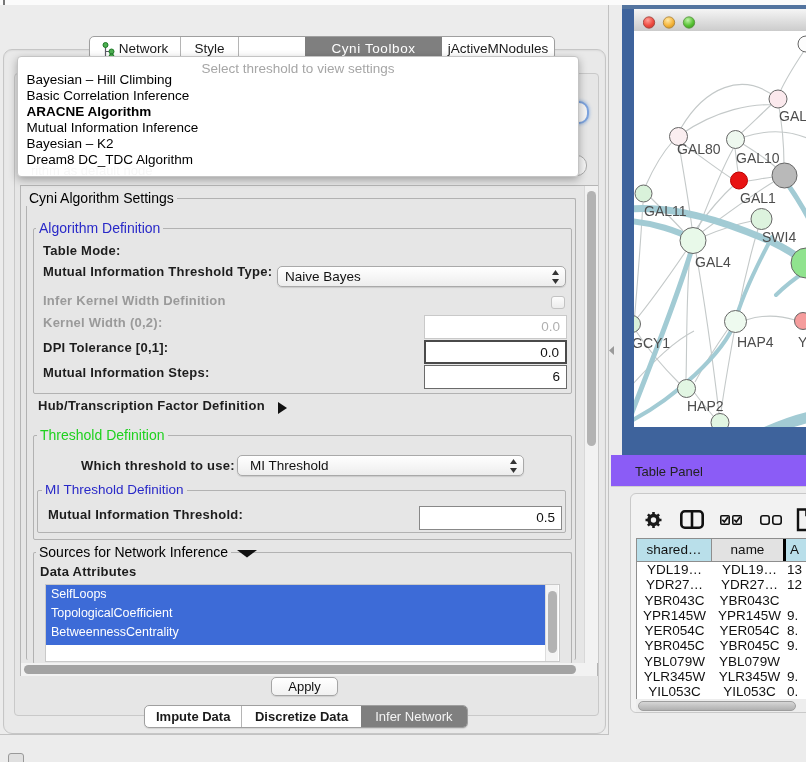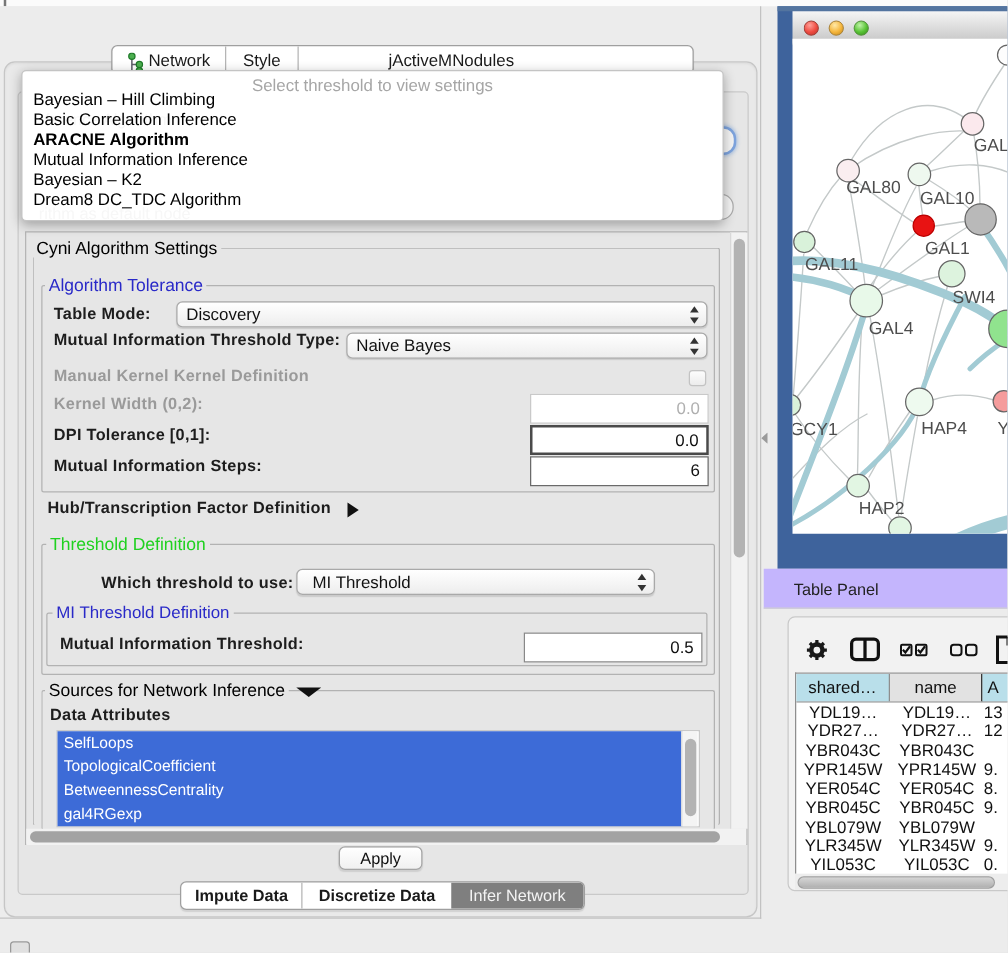--- a/index.html
+++ b/index.html
@@ -39,50 +39,45 @@
     <div style="width:91px;height:100%;border-right:1px solid #b5b5b5;display:flex;align-items:center;justify-content:center;font-size:13.5px;color:#1a1a1a;">
       <svg width="13" height="16" viewBox="0 0 13 16" style="margin-right:4px;margin-top:3px;">
         <path d="M3.5 5 V14.5 H8 M3.5 9.5 H8" stroke="#5d5d68" stroke-width="1.2" fill="none"></path>
         <circle cx="3.5" cy="3" r="2.5" fill="#4caf50" stroke="#1e7a28" stroke-width="1"></circle>
         <circle cx="9.5" cy="9.5" r="2.5" fill="#4caf50" stroke="#1e7a28" stroke-width="1"></circle>
         <circle cx="9.5" cy="14.5" r="2.5" fill="#4caf50" stroke="#1e7a28" stroke-width="1"></circle>
       </svg>
       Network</div>
     <div style="width:58px;height:100%;border-right:1px solid #b5b5b5;display:flex;align-items:center;justify-content:center;font-size:13.5px;color:#1a1a1a;">Style</div>
     <div style="width:66px;height:100%;display:flex;align-items:center;justify-content:center;font-size:13.5px;color:#1a1a1a;margin-top:32px;">Select</div>
+    <div style="width:137px;height:100%;background:#7f7f7f;display:flex;align-items:center;justify-content:center;font-size:13.5px;letter-spacing:0.6px;color:#fff;">Cyni Toolbox</div>
     <div style="width:112px;height:100%;display:flex;align-items:center;justify-content:center;font-size:13.5px;color:#1a1a1a;">jActiveMNodules</div>
   </div>
 
   <div class="abs" style="left:20px;top:180px;width:578px;height:491px;border:1px solid #b5b5b5;background:#e6e6e6;"></div>
 
   <div class="gbox" style="left:26px;top:193px;width:550px;height:462px;border-bottom:none;">
     <span class="gtitle" style="left:-1px;">Cyni Algorithm Settings</span>
   </div>
 
   <div class="gbox" style="left:33px;top:223px;width:539px;height:166px;">
-    <span class="gtitle" style="left:2px;color:#2929c8;">Algorithm Tolerance</span>
+    <span class="gtitle" style="left:2px;color:#2929c8;">Algorithm Definition</span>
   </div>
 
   <div class="abs lbl" style="left:43px;top:238px;">Table Mode:</div>
-  <div class="combo" style="left:141px;top:236px;width:425px;">Discovery
-    <svg class="arr" viewBox="0 0 9 16">
-        <path d="M4.5 1 L8 6 H1 Z" fill="#333"></path>
-        <path d="M4.5 15 L1 10 H8 Z" fill="#333"></path>
-      </svg>
-  </div>
 
   <div class="abs lbl" style="left:43px;top:259px;">Mutual Information Threshold Type:</div>
   <div class="combo" style="left:277px;top:261px;width:289px;">Naive Bayes
     <svg class="arr" viewBox="0 0 9 16">
         <path d="M4.5 1 L8 6 H1 Z" fill="#333"></path>
         <path d="M4.5 15 L1 10 H8 Z" fill="#333"></path>
       </svg>
   </div>
 
-  <div class="abs lbl dis" style="left:43px;top:288px;">Manual Kernel Kernel Definition</div>
+  <div class="abs lbl dis" style="left:43px;top:288px;">Infer Kernel Width Definition</div>
   <div class="abs" style="left:551px;top:291px;width:14px;height:13px;border:1px solid #c3c3c3;border-radius:3px;background:linear-gradient(#fdfdfd,#ececec);"></div>
 
   <div class="abs lbl dis" style="left:43px;top:310px;">Kernel Width (0,2):</div>
   <div class="tfield" style="left:424px;top:310px;width:143px;border:1px solid #c9c9c9;color:#b0b0b0;">0.0</div>
 
   <div class="abs lbl" style="left:43px;top:335px;">DPI Tolerance [0,1]:</div>
   <div class="tfield" style="left:424px;top:335px;width:143px;border:2px solid #4a4a4a;">0.0</div>
 
   <div class="abs lbl" style="left:43px;top:360px;">Mutual Information Steps:</div>
   <div class="tfield" style="left:424px;top:360px;width:143px;border:1.5px solid #6a6a6a;">6</div>
@@ -113,21 +108,21 @@
   <div class="gbox" style="left:33px;top:547px;width:539px;height:112px;border-bottom:none;">
     <span class="gtitle" style="left:2px;">Sources for Network Inference</span>
   </div>
   <svg class="abs" style="left:236px;top:544px;" width="22" height="9" viewBox="0 0 22 9">
       <path d="M1 1 L21 1 L11 8.5 Z" fill="#111"></path>
     </svg>
 
   <div class="abs lbl" style="left:40px;top:559px;">Data Attributes</div>
 
   <div class="abs" style="left:45px;top:579px;width:515px;height:78px;background:#fff;border:1px solid #c9c9c9;">
-    <div class="abs" style="left:0;top:0;width:500px;height:76px;background:#3d6bd7;color:#fff;font-size:12.5px;line-height:19px;padding-left:5px;">
+    <div class="abs" style="left:0;top:0;width:500px;height:60px;background:#3d6bd7;color:#fff;font-size:12.5px;line-height:19px;padding-left:5px;">
       SelfLoops<br>TopologicalCoefficient<br>BetweennessCentrality<br>gal4RGexp
     </div>
     <div class="abs" style="right:1px;top:0;width:13px;height:76px;background:#f4f4f4;border-left:1px solid #ddd;">
       <div class="abs" style="left:1.5px;top:6px;width:9px;height:62px;background:#b3b3b3;border-radius:5px;"></div>
     </div>
   </div>
 
   <div class="abs" style="left:21px;top:658px;width:576px;height:13px;background:#f2f2f2;">
     <div class="abs" style="left:3px;top:2px;width:552px;height:9px;background:#a3a3a3;border-radius:5px;"></div>
   </div>
@@ -265,21 +260,21 @@
         <text x="128" y="211">SWI4</text>
         <text x="-2" y="317">GCY1</text>
         <text x="103" y="316">HAP4</text>
         <text x="164" y="316">YEL</text>
         <text x="53" y="380">HAP2</text>
       </g>
     </svg>
   </div>
 </div>
 
-<div class="abs" style="left:611px;top:455px;width:195px;height:32px;background:#c4b5fd;border-bottom:1px solid #d0d0d0;text-align:center;">
+<div class="abs" style="left:611px;top:455px;width:195px;height:32px;background:#8b5cf6;border-bottom:1px solid #d0d0d0;text-align:center;">
   <div class="abs" style="left:24px;top:9px;font-size:13px;color:#222;">Table Panel</div>
 </div>
 
 <div class="abs" style="left:630px;top:493px;width:182px;height:220px;background:#f2f2f2;border:1px solid #c9c9c9;border-radius:6px;overflow:hidden;">
 
   <svg class="abs" style="left:14px;top:12px;" width="168" height="26" viewBox="0 0 168 26">
 
     <g fill="#1a1a1a" transform="translate(8.5,14)">
       <g stroke="#1a1a1a" stroke-width="2.6">
         <path d="M0 -8 V8 M-8 0 H8 M-5.6 -5.6 L5.6 5.6 M5.6 -5.6 L-5.6 5.6"></path>
@@ -302,21 +297,21 @@
       <rect x="127.8" y="9.8" width="8.4" height="8.4" rx="2.2"></rect>
     </g>
 
     <path d="M153 3.5 L162 3.5 L167 9 L167 24 L153 24 Z" fill="none" stroke="#111" stroke-width="2.4"></path>
     <path d="M161 3.5 L161 9.5 L167 9.5" fill="none" stroke="#111" stroke-width="1.6"></path>
   </svg>
 
   <div class="abs" style="left:5px;top:44px;width:177px;height:161px;overflow:hidden;border-top:1px solid #8e8e8e;border-left:1px solid #8e8e8e;background:#fff;font-size:13.5px;color:#111;">
     <div style="display:flex;height:23px;border-bottom:1px solid #8e8e8e;">
       <div style="width:75px;background:#b9dfea;border-right:1px solid #8e8e8e;text-align:center;line-height:22px;">shared…</div>
-      <div style="width:74px;background:#e2e2e2;border-right:1px solid #000000;text-align:center;line-height:22px;">name</div>
+      <div style="width:74px;background:#e2e2e2;border-right:3px solid #000000;text-align:center;line-height:22px;">name</div>
       <div style="flex:1;background:#b9dfea;line-height:22px;padding-left:4px;">A</div>
     </div>
     <div style="line-height:15.3px;">
       <div style="display:flex;">
           <div style="width:75px;text-align:center;">YDL19…</div>
           <div style="width:75px;text-align:center;">YDL19…</div>
           <div style="flex:1;">13</div>
         </div>
       <div style="display:flex;">
           <div style="width:75px;text-align:center;">YDR27…</div>

